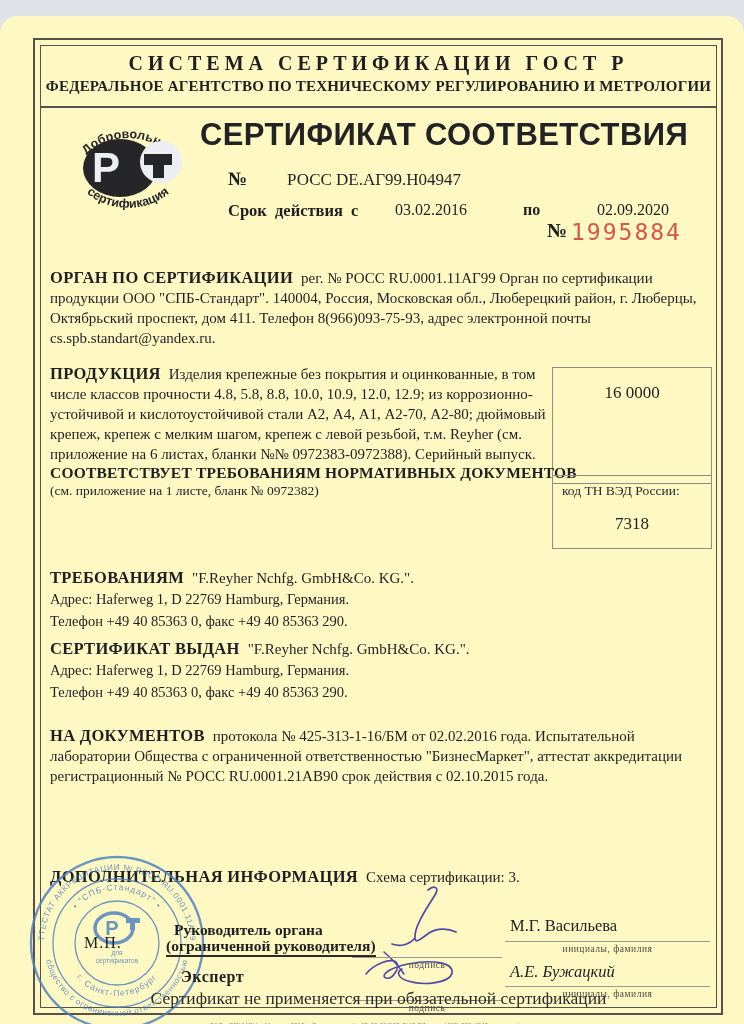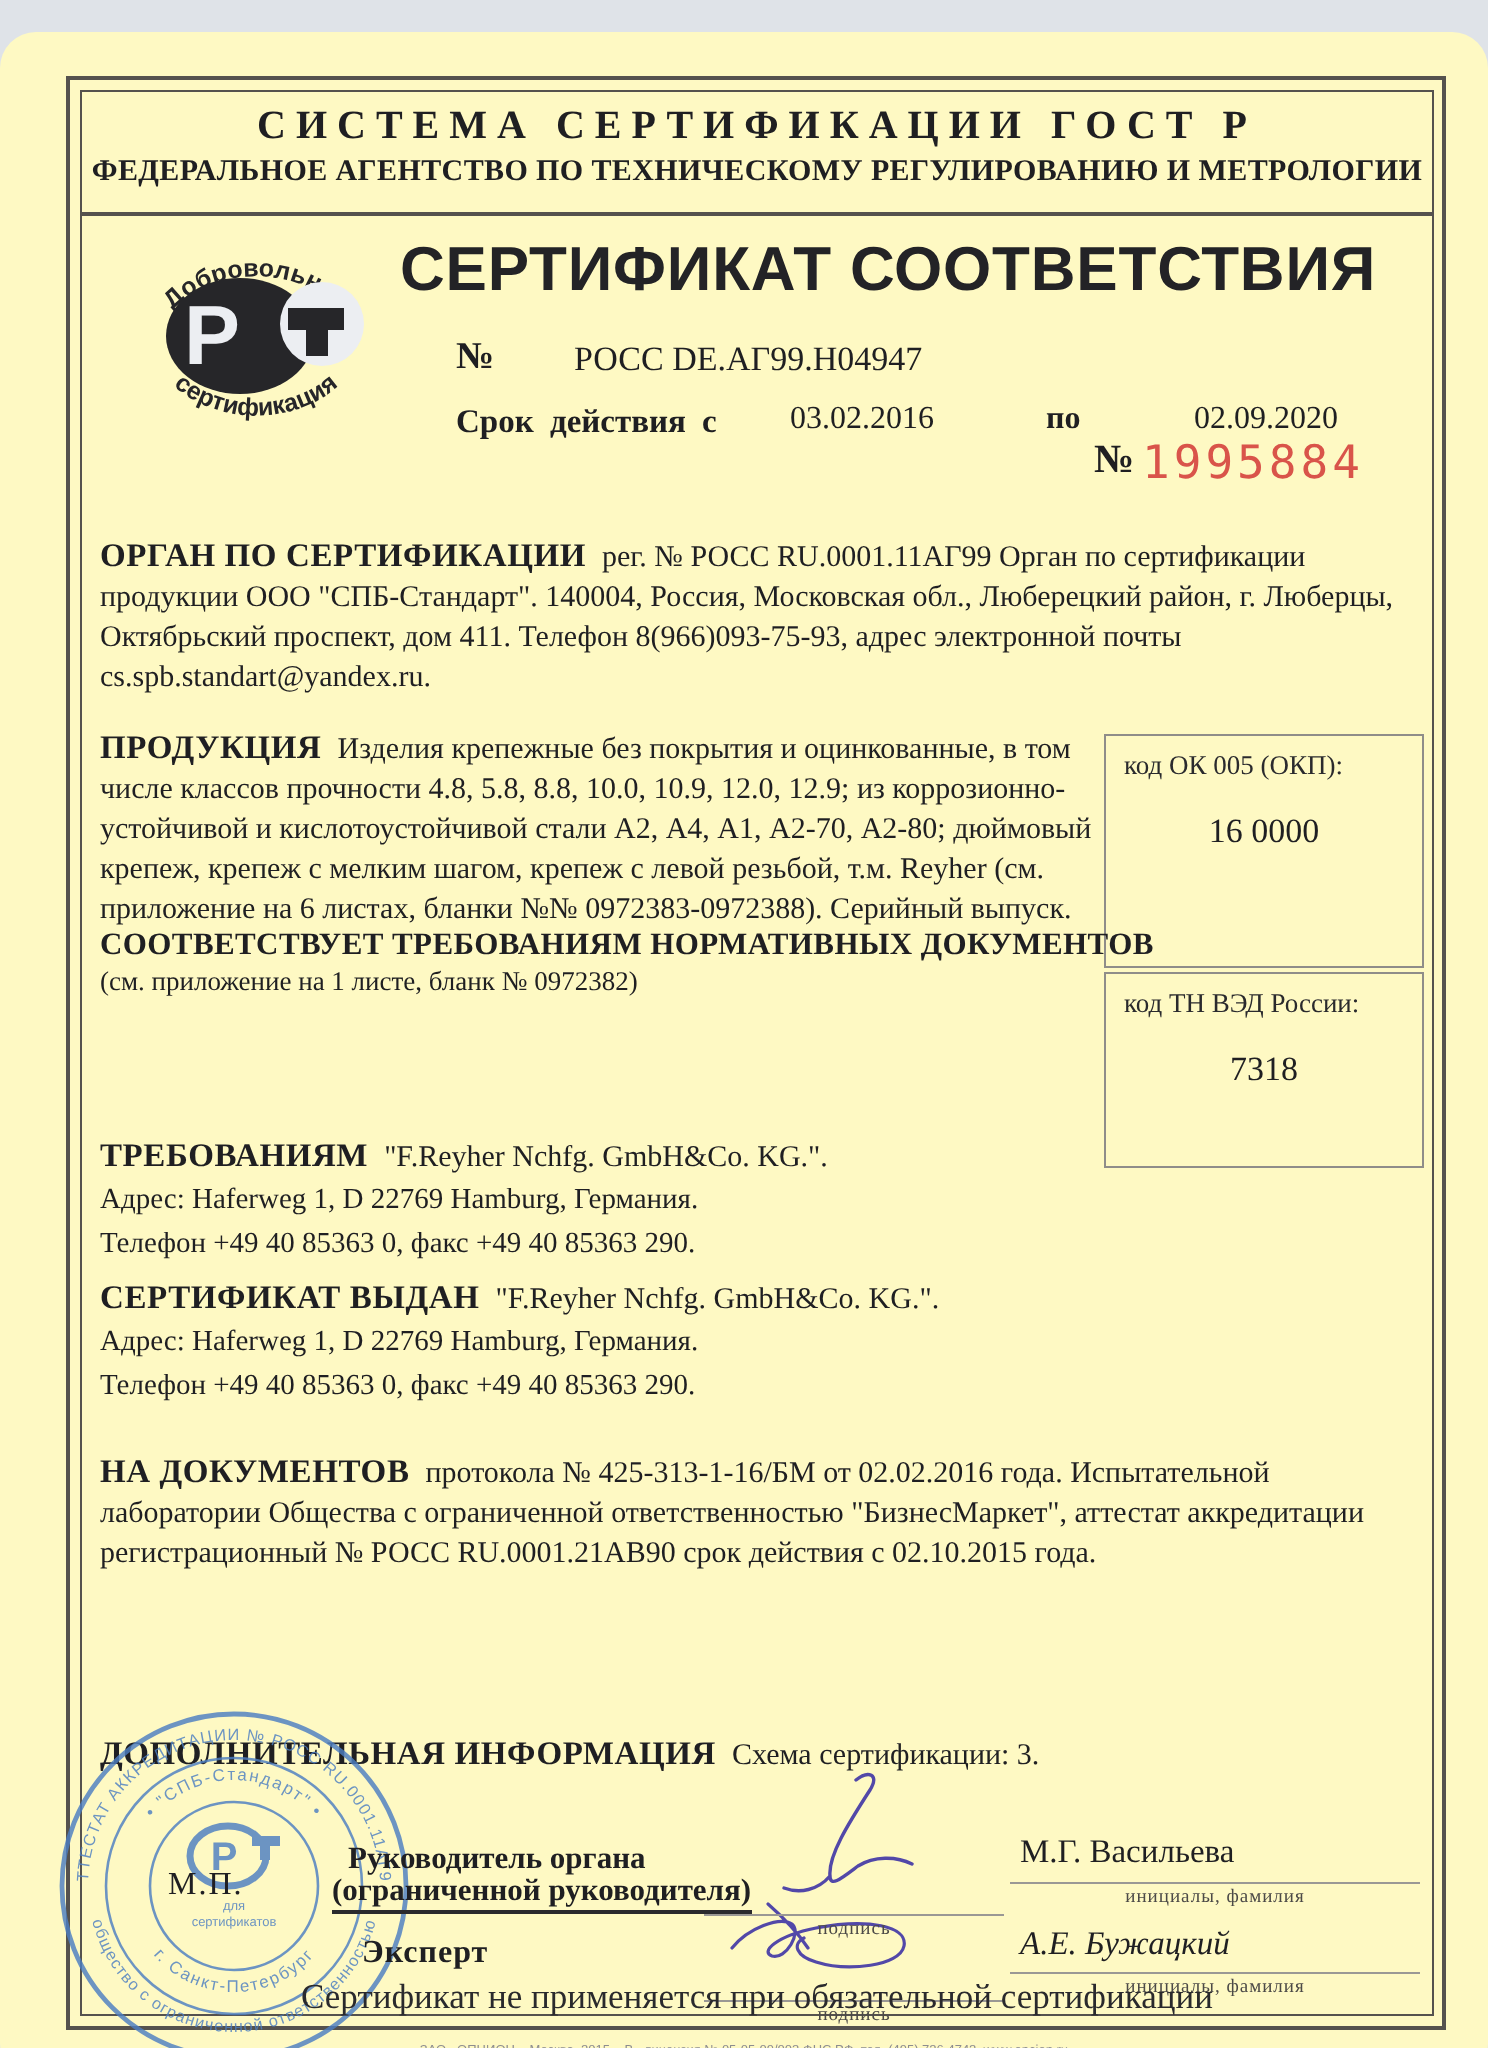--- a/index.html
+++ b/index.html
@@ -23,21 +23,21 @@
   .blank-num{left:571px;top:203px;font-family:"DejaVu Sans Mono",monospace;font-size:23px;
              letter-spacing:2px;color:#d9544a;}
   .para{font-size:15px;line-height:1.33;}
   .para b.sect{font-size:16.5px;letter-spacing:0.3px;padding-right:8px;text-align:right;}
   .org{left:50px;top:236px;width:664px;}
   .prod{left:50px;top:332px;width:504px;}
   .codebox{border:1px solid #8f8d89;box-sizing:border-box;background:transparent;}
   .codebox .cb-label{font-size:13.5px;padding:7px 0 0 9px;color:#2a2a2d;}
   .codebox .cb-value{font-size:17px;text-align:center;margin-top:15px;}
   .box1{left:552px;top:351px;width:160px;height:117px;}
-  .box2{left:552px;top:470px;width:160px;height:98px;}
+  .box2{left:552px;top:459px;width:160px;height:74px;}
   .conf-label{left:50px;top:448px;font-weight:bold;font-size:15.5px;letter-spacing:0.2px;}
   .conf-sub{left:50px;top:467px;font-size:13.5px;}
   .maker{left:50px;top:551px;width:600px;}
   .issued{left:50px;top:622px;width:600px;}
   .line-sm{font-size:14.5px;line-height:1.5;}
   .basis{left:50px;top:694px;width:668px;}
   .addinfo{left:50px;top:835px;width:600px;}
   .mp{left:84px;top:918px;font-size:16px;letter-spacing:1px;}
   .role1{left:174px;top:905px;font-weight:bold;font-size:15.5px;}
   .role2{left:166px;top:921px;font-weight:bold;font-size:15.5px;border-bottom:2px solid #2a2a2d;}
@@ -106,21 +106,20 @@
   <span class="abs term-to">02.09.2020</span>
 
   <span class="abs blank-no">№</span>
   <span class="abs blank-num">1995884</span>
 
   <p class="abs para org"><b class="sect">ОРГАН ПО СЕРТИФИКАЦИИ</b><span>рег. № РОСС RU.0001.11АГ99 Орган по сертификации продукции</span> <span>ООО "СПБ-Стандарт". 140004, Россия, Московская обл., Люберецкий район, г. Люберцы, Октябрьский проспект, дом 411. Телефон 8(966)093-75-93, адрес электронной почты cs.spb.standart@yandex.ru.</span></p>
 
   <p class="abs para prod"><b class="sect">ПРОДУКЦИЯ</b><span>Изделия крепежные без покрытия и оцинкованные, в том числе</span> <span>классов прочности 4.8, 5.8, 8.8, 10.0, 10.9, 12.0, 12.9; из коррозионно-устойчивой и кислотоустойчивой стали А2, А4, А1, А2-70, А2-80; дюймовый крепеж, крепеж с мелким шагом, крепеж с левой резьбой, т.м. Reyher (см. приложение на 6 листах, бланки №№ 0972383-0972388). Серийный выпуск.</span></p>
 
   <div class="abs codebox box1">
-    <div class="cb-label">код ОК 005 (ОКП):</div>
     <div class="cb-value">16 0000</div>
   </div>
 
   <div class="abs conf-label">СООТВЕТСТВУЕТ ТРЕБОВАНИЯМ НОРМАТИВНЫХ ДОКУМЕНТОВ</div>
   <div class="abs conf-sub">(см. приложение на 1 листе, бланк № 0972382)</div>
 
   <div class="abs codebox box2">
     <div class="cb-label">код ТН ВЭД России:</div>
     <div class="cb-value">7318</div>
   </div>

